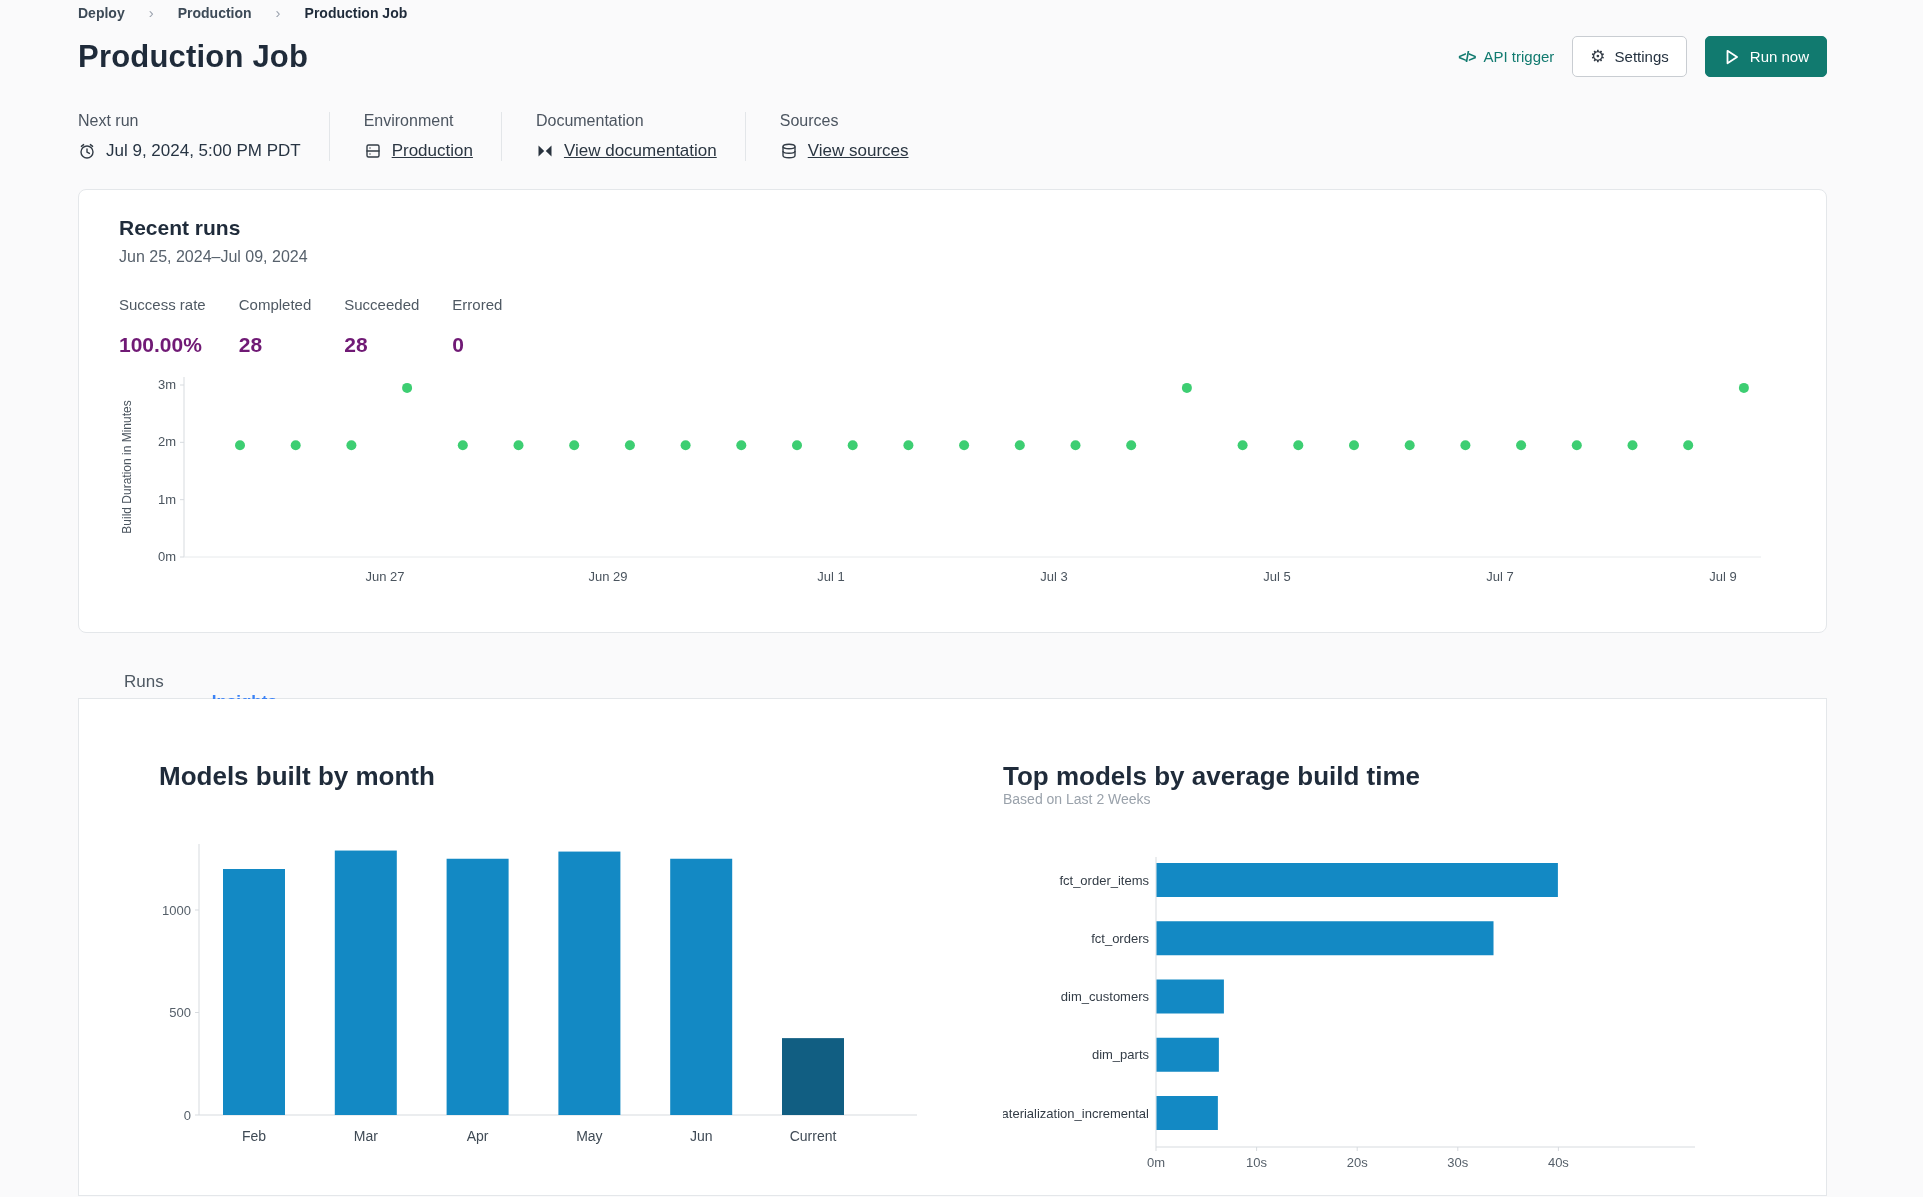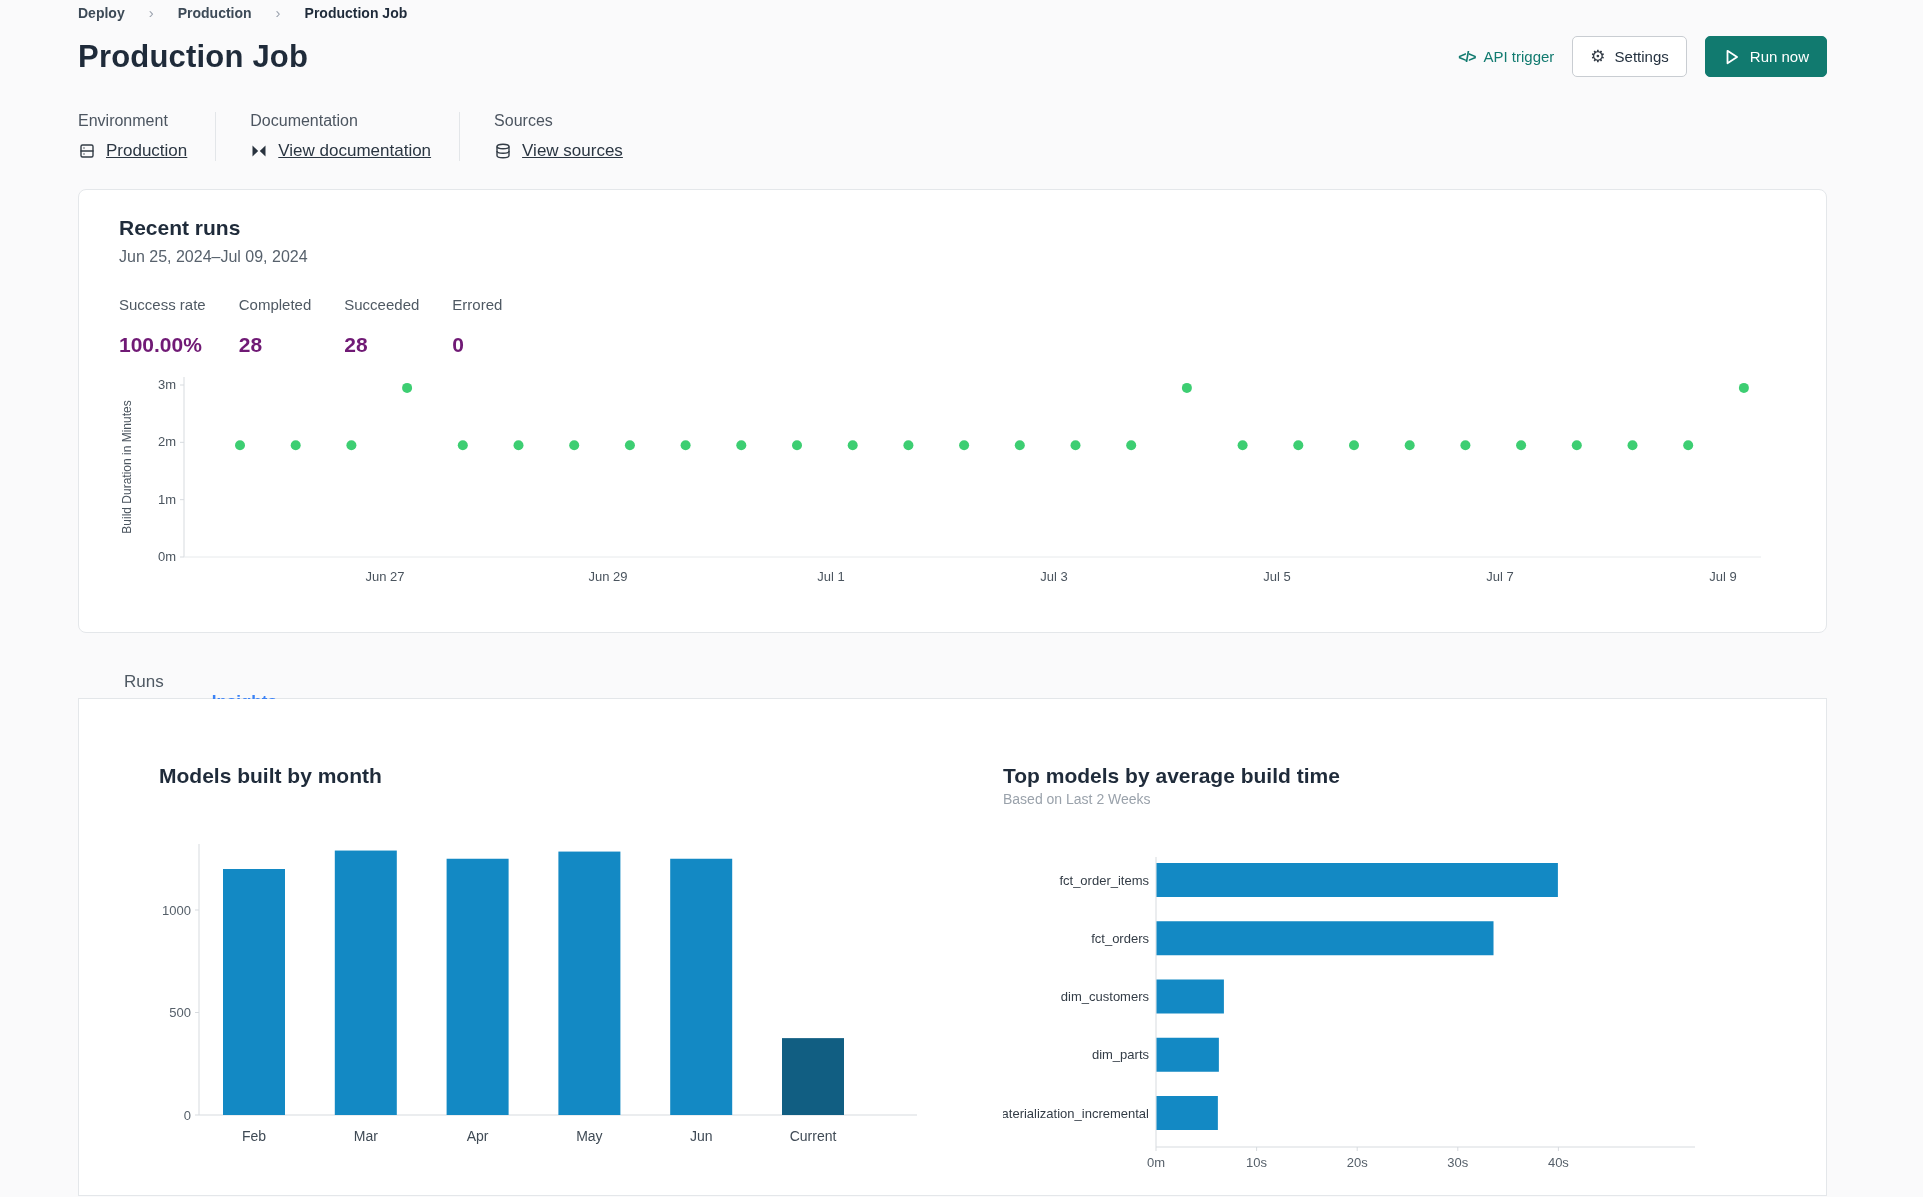--- a/index.html
+++ b/index.html
@@ -48,21 +48,21 @@
 
   
   .insights { position:absolute; left:78px; top:665px; width:1749px; height:532px; }
   .tabbar { height:34px; border-bottom:1px solid #e3e6e9; display:flex; align-items:stretch; padding-left:22px; }
   .tab { padding:0 24px; display:flex; align-items:center; font-size:17px; color:#4f5963; cursor:pointer; }
   .tab.active { color:#3b82f6; font-weight:700; border-bottom:8px solid #14b8a6;margin-top:37px; }
   .panel { position:relative; background:#fff; border:1px solid #e4e7ea; border-top:none; height:497px; }
   .chart-block { position:absolute; top:64px; }
   .chart-block.left { left:80px; width:770px; }
   .chart-block.right { left:924px; width:720px; }
-  .chart-title { font-size:21px; font-weight:700; color:#1f2b3a; line-height:26px; }
+  .chart-title { font-size:26px; font-weight:700; color:#1f2b3a; line-height:26px; }
   .chart-subtitle { font-size:14px; color:#9aa2ab; line-height:20px; }
   .chart-block.left svg { margin-top:49px; display:block; }
   .chart-block.right svg { margin-top:42px; display:block; }
 </style>
 </head>
 <body>
 
 <nav class="breadcrumb">
   <span class="crumb">Deploy</span>
   <span class="sep">›</span>
@@ -85,20 +85,31 @@
     <button class="btn btn-primary">
       <svg class="icon-16" width="15" height="15" viewBox="0 0 16 16">
         <path d="M4 2.5 L12.5 8 L4 13.5 Z" fill="none" stroke="#fff" stroke-width="1.6" stroke-linejoin="round"></path>
       </svg>
       <span>Run now</span>
     </button>
   </div>
 </div>
 
 <div class="info-bar">
+  <div class="info-col">
+    <div class="info-label">Next run</div>
+    <div class="info-value">
+      <svg class="icon-16" viewBox="0 0 18 18">
+        <circle cx="9" cy="10" r="6" fill="none" stroke="#333c46" stroke-width="1.4"></circle>
+        <path d="M9 7 v3 l2.4 1.4" fill="none" stroke="#333c46" stroke-width="1.4" stroke-linecap="round"></path>
+        <path d="M3.4 4.4 L5.6 2.6 M14.6 4.4 L12.4 2.6" stroke="#333c46" stroke-width="1.4" stroke-linecap="round"></path>
+      </svg>
+      <span>Jul 9, 2024, 5:00 PM PDT</span>
+    </div>
+  </div>
   <div class="info-col">
     <div class="info-label">Environment</div>
     <div class="info-value">
       <svg class="icon-16" viewBox="0 0 18 18">
         <rect x="3" y="3" width="12" height="12" rx="1.5" fill="none" stroke="#333c46" stroke-width="1.4"></rect>
         <path d="M3 9 h12 M6 6 h.01 M6 12 h.01" stroke="#333c46" stroke-width="1.4" stroke-linecap="round"></path>
       </svg>
       <span class="link">Production</span>
     </div>
   </div>

